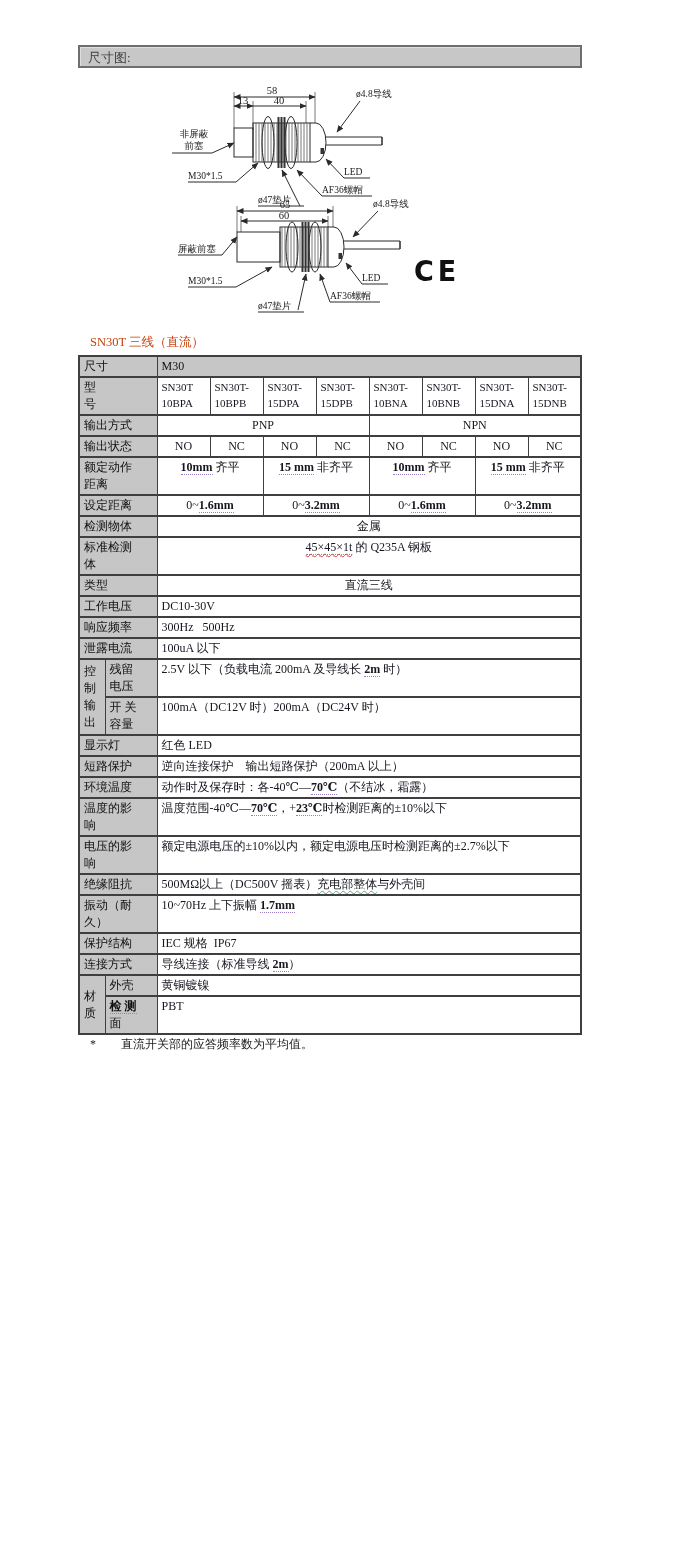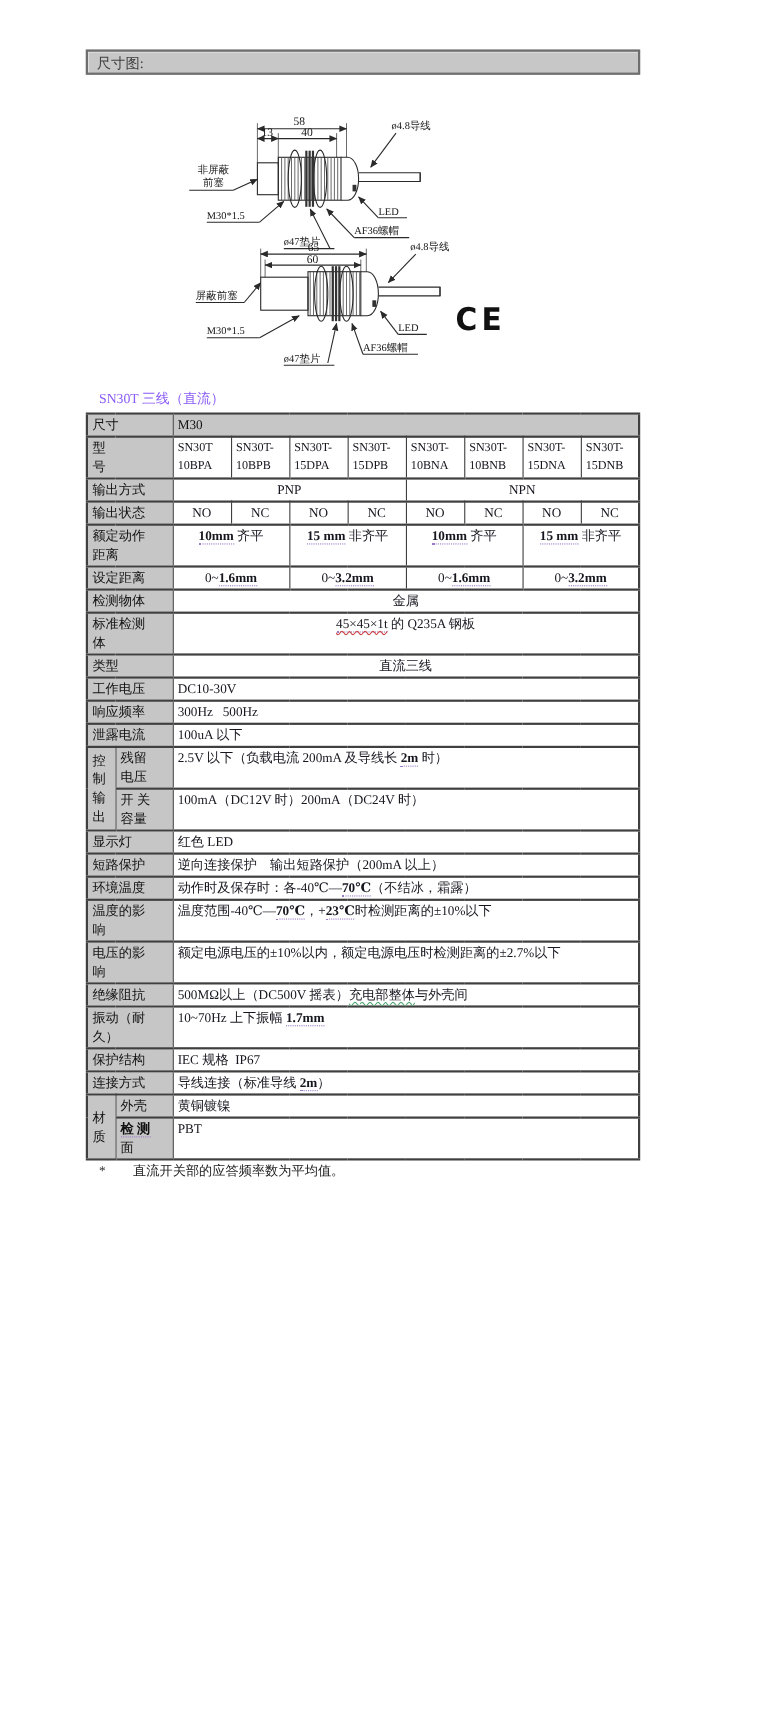--- a/index.html
+++ b/index.html
@@ -11,34 +11,34 @@
 
   
   .titlebar{
     box-sizing:border-box;height:23px;line-height:19px;padding:1px 0 4px 8px;
     background:#c7c7c7;border:2px solid #6e6e6e;
     box-shadow:inset 1px 1px 0 #dedede;
     font-size:13px;color:#3f3f3f;
   }
 
   
-  .diagram-area{position:relative;height:250px;margin-top:20px;}
+  .diagram-area{position:relative;height:250px;}
   .diagram-area svg{position:absolute;left:82px;top:17px;}
   svg text{font-family:"Liberation Serif","DejaVu Serif",serif;font-size:9.5px;fill:#1a1a1a;}
   svg text.dim{font-size:10.5px;}
   svg .ln{stroke:#2a2a2a;stroke-width:1;fill:none;}
   svg .thin{stroke:#555;stroke-width:0.8;}
   .ce{
     position:absolute;left:336px;top:188px;
     font-family:"DejaVu Sans","Liberation Sans",sans-serif;
     font-weight:bold;font-size:27px;letter-spacing:4px;color:#111;
     transform:scaleY(1.05);
   }
 
-  .table-title{margin:16px 0 4px 12px;font-size:12.5px;color:#8b5cf6;}
+  .table-title{margin:16px 0 4px 12px;font-size:12.5px;color:#c2410c;}
 
   
   table.spec{
     border-collapse:collapse;table-layout:fixed;width:504px;
     font-size:12px;
   }
   table.spec{border:2px solid #3f3f3f;}
   table.spec td{
     border-left:1px solid #3f3f3f;border-right:1px solid #3f3f3f;
     border-top:2px solid #3f3f3f;border-bottom:2px solid #3f3f3f;

